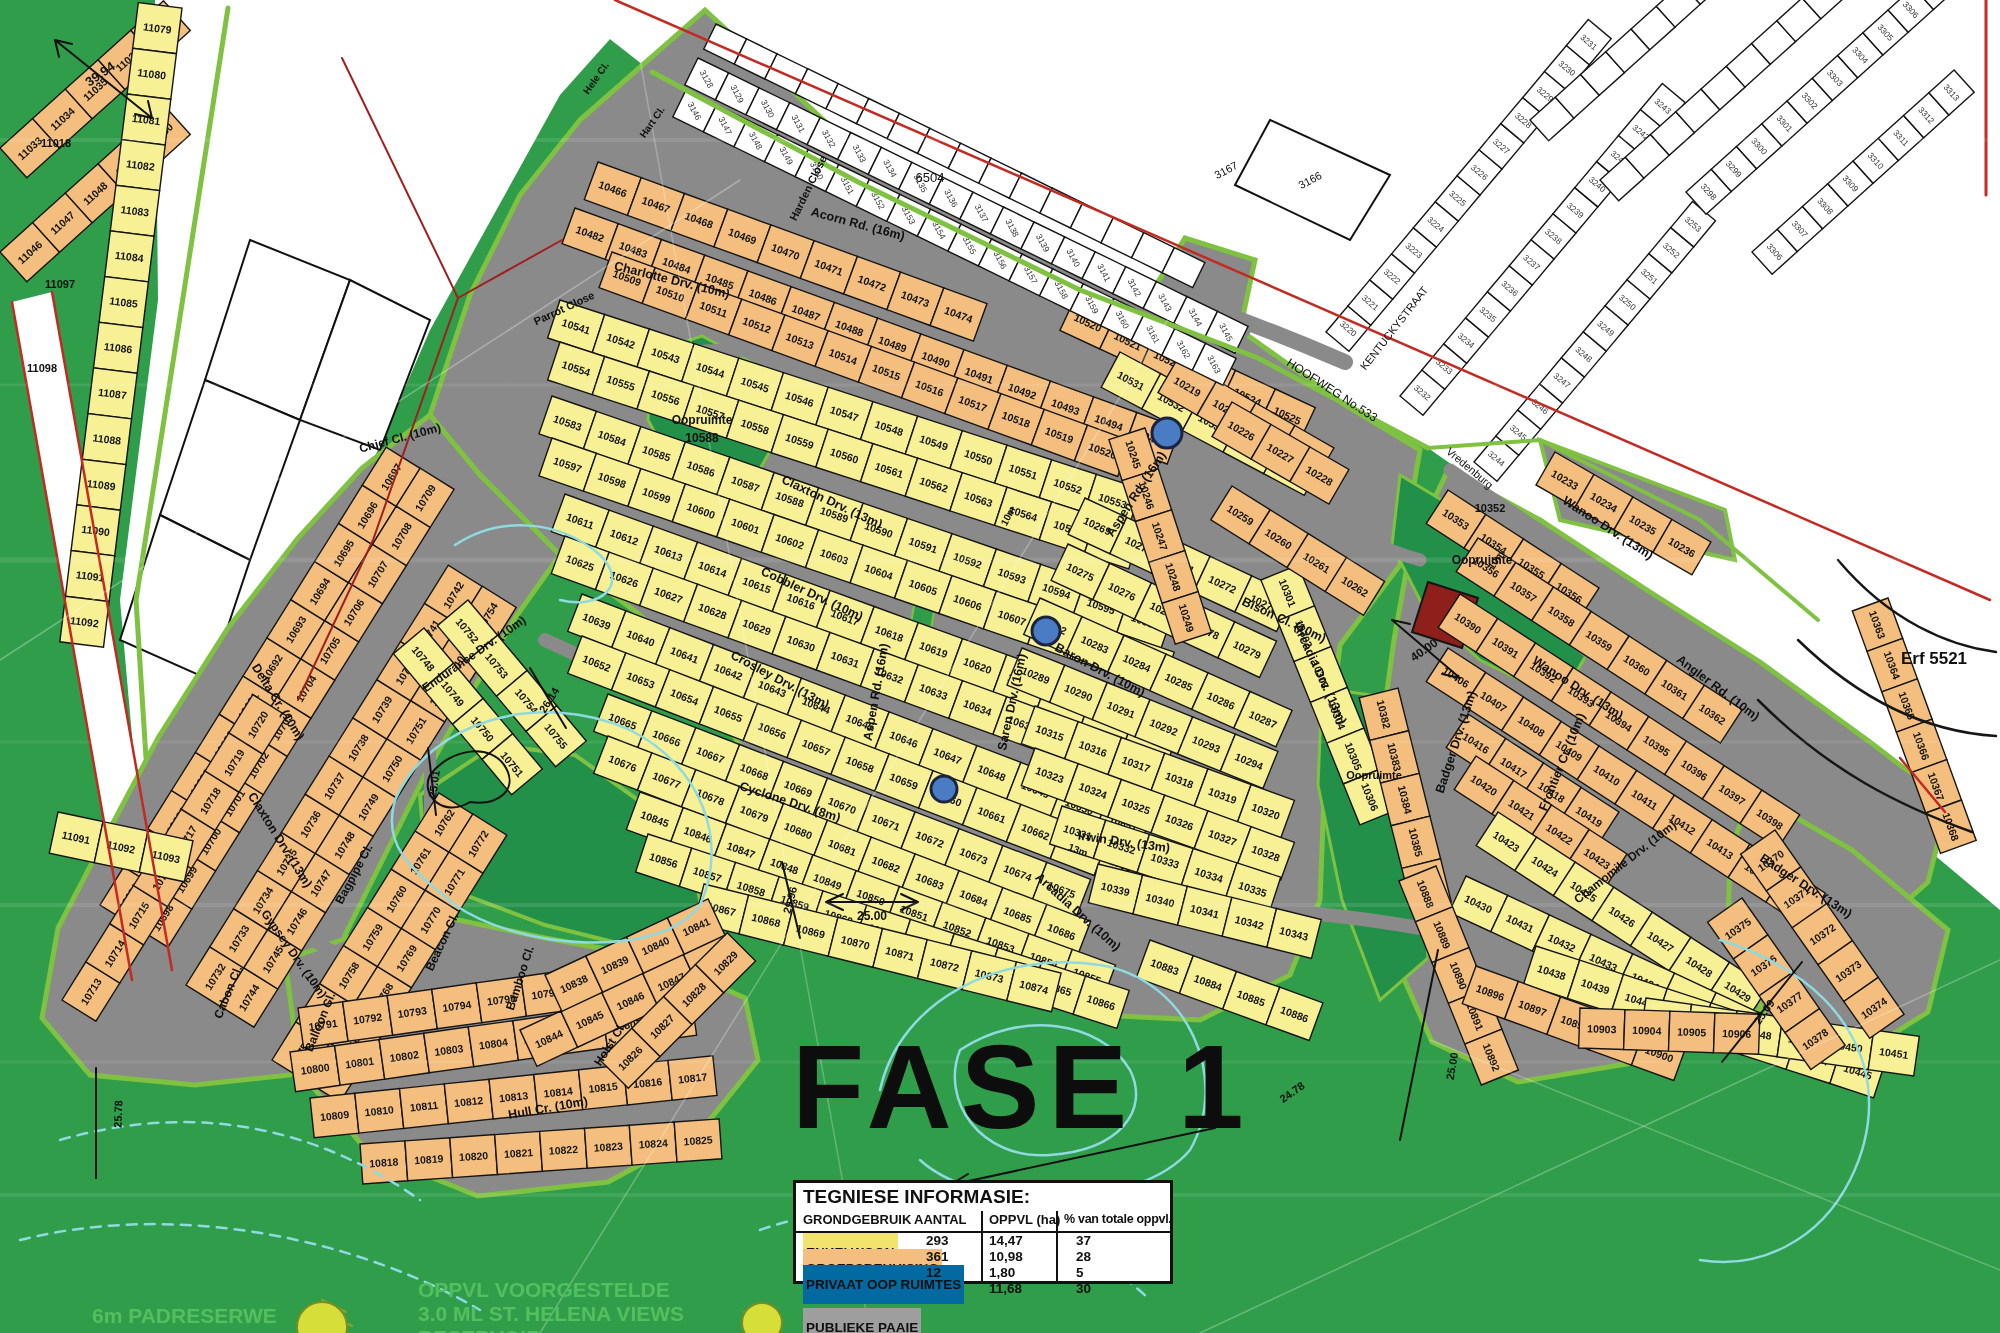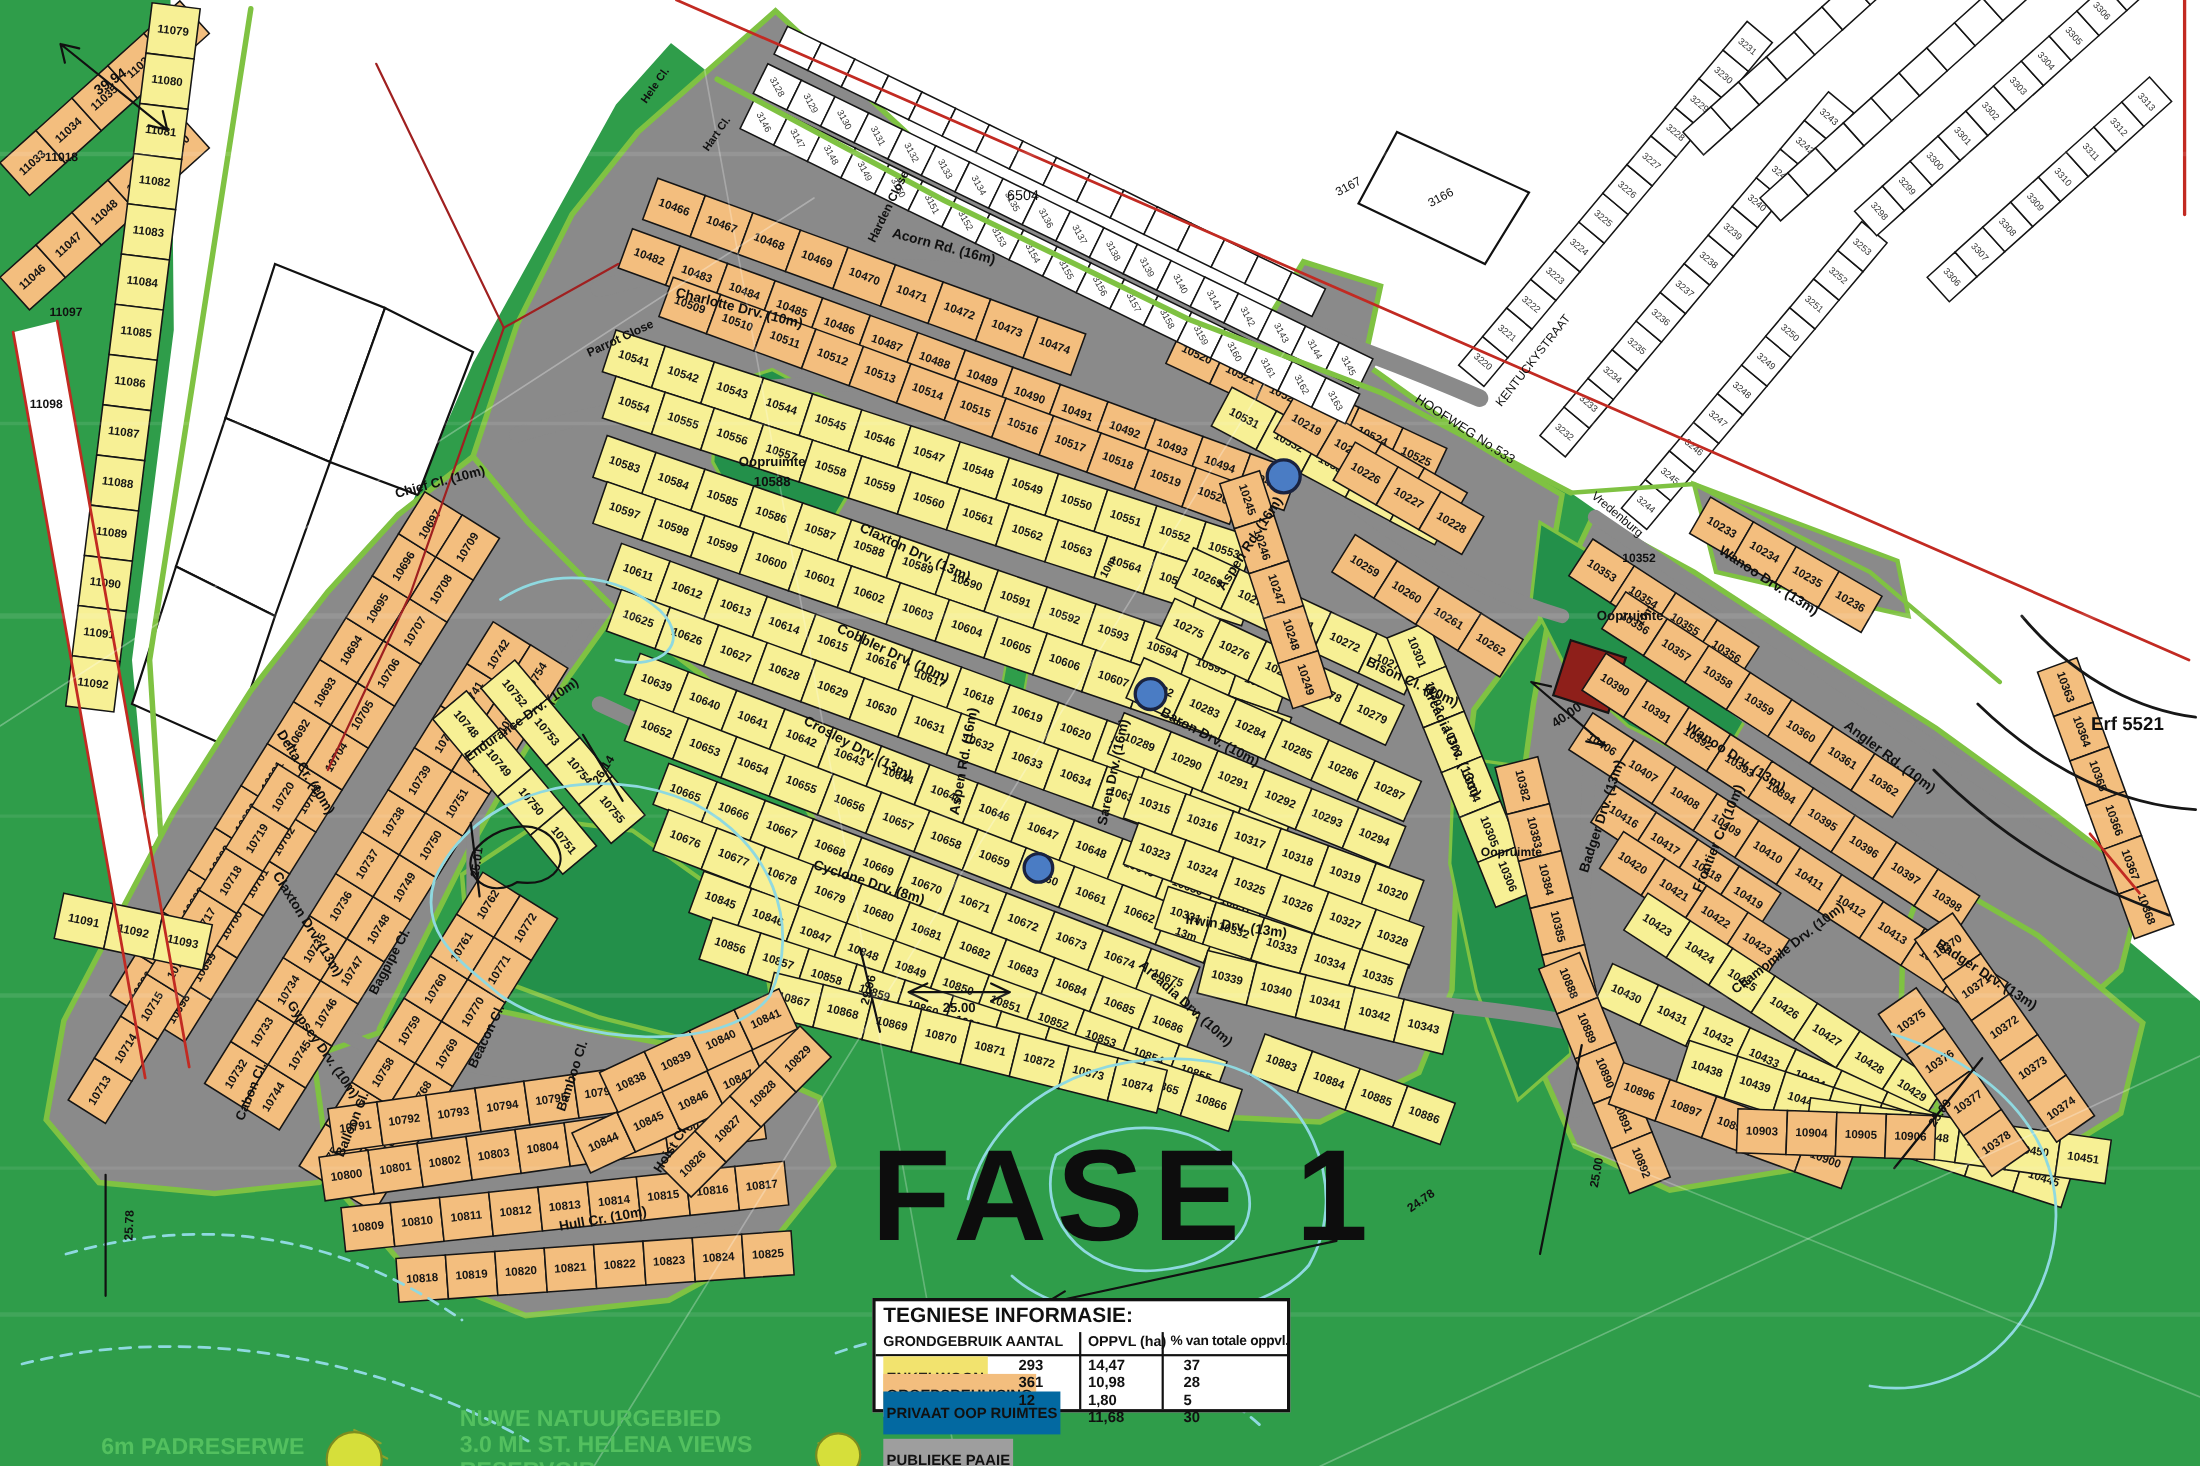--- a/index.html
+++ b/index.html
@@ -1628,21 +1628,21 @@
       <text transform="translate(118 1114) rotate(-88)" text-anchor="middle" dominant-baseline="central" font-size="11" font-weight="700" fill="#101010">25.78</text>
       <text transform="translate(1764 1012) rotate(-55)" text-anchor="middle" dominant-baseline="central" font-size="11" font-weight="700" fill="#101010">25.09</text>
       <text transform="translate(434 784) rotate(-82)" text-anchor="middle" dominant-baseline="central" font-size="11" font-weight="700" fill="#101010">25.01</text>
     </svg>
 
 
   <div class="ovl" id="fase">FASE 1</div>
 
 
   <div class="ovl" id="resnote">
-    <div>NUWE NATUURGEBIED</div>
+    <div>OPPVL VOORGESTELDE</div>
     <div>3.0 ML ST. HELENA VIEWS</div>
     <div>RESERVOIR</div>
   </div>
 
   <div class="ovl" id="padres">6m PADRESERWE</div>
 
   <div class="ovl" id="tbl">
     <div class="t-title">TEGNIESE INFORMASIE:</div>
     <div class="t-head">
       <span class="h1">GRONDGEBRUIK</span>

